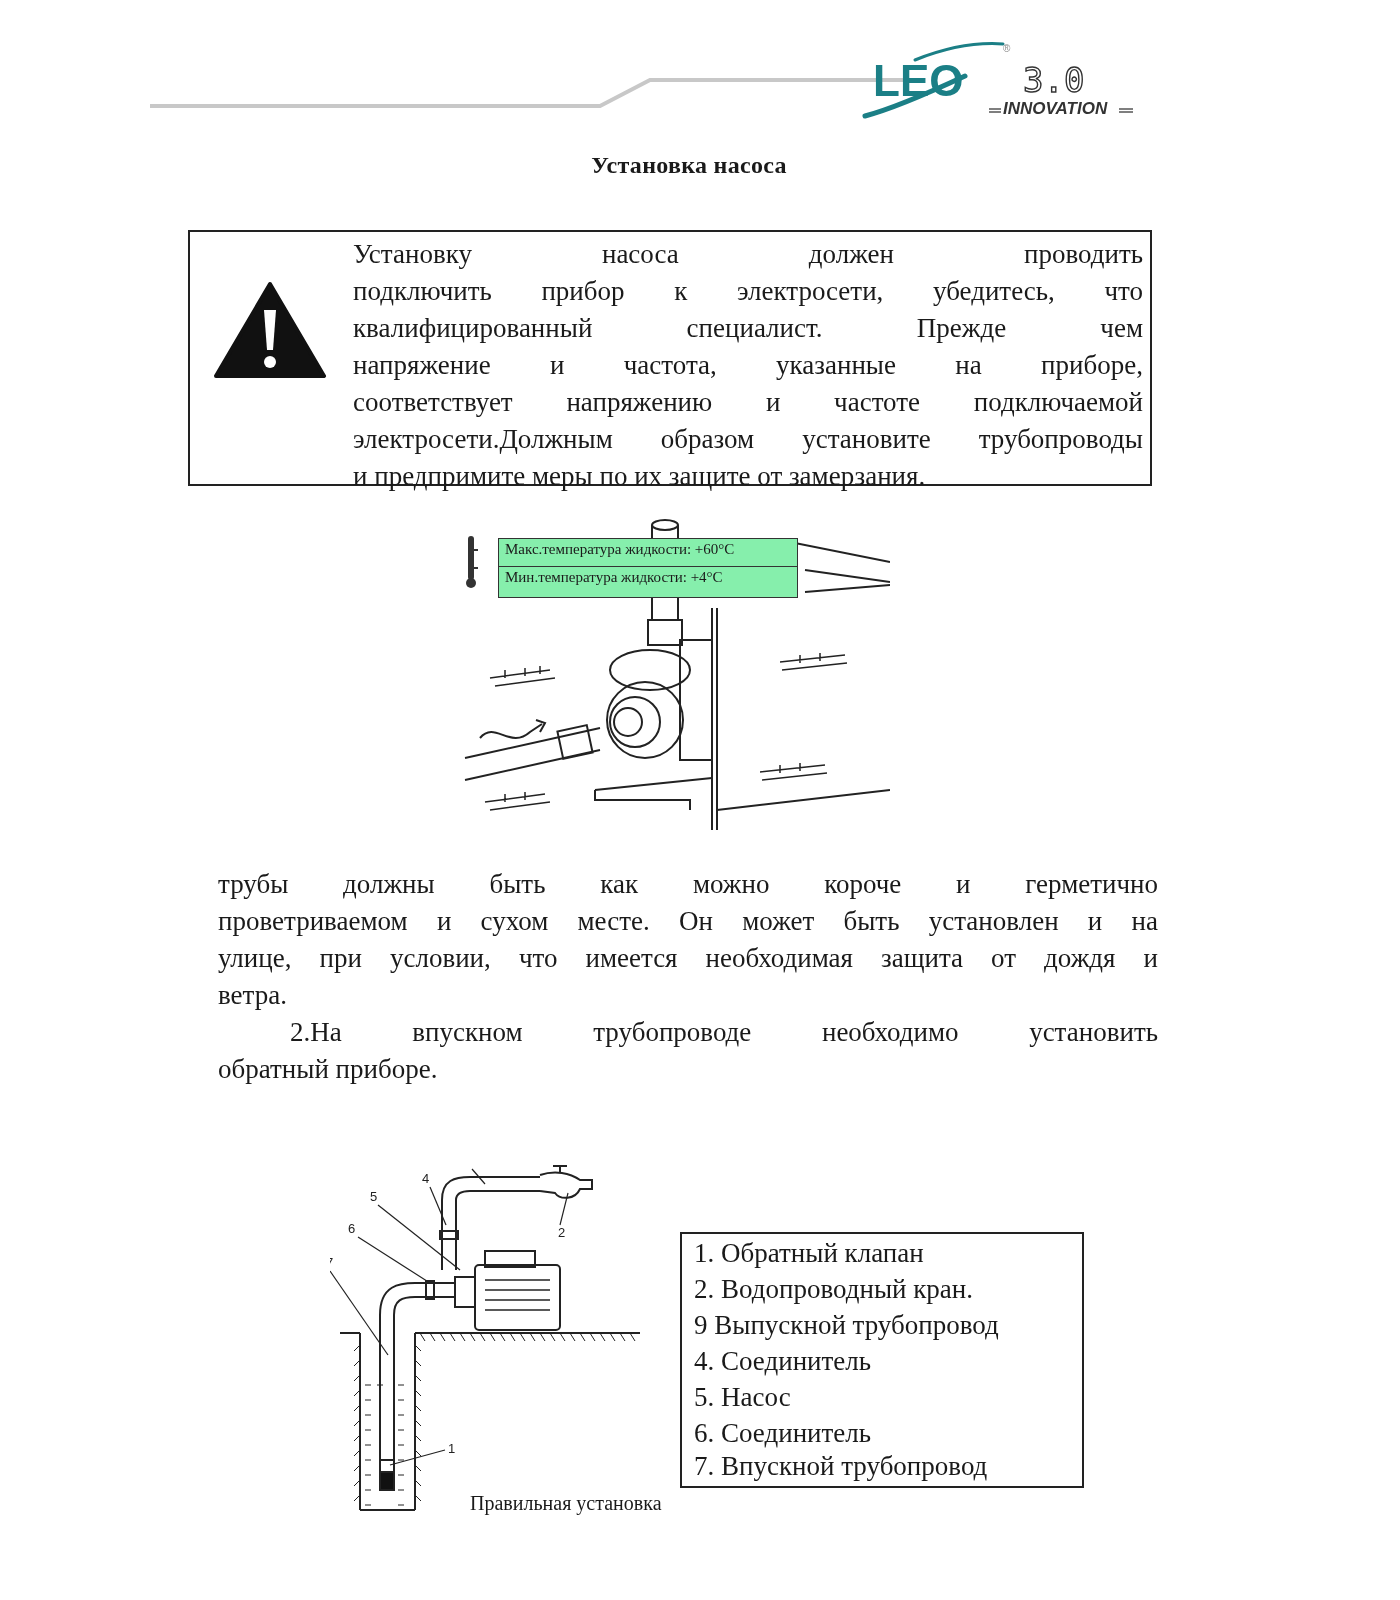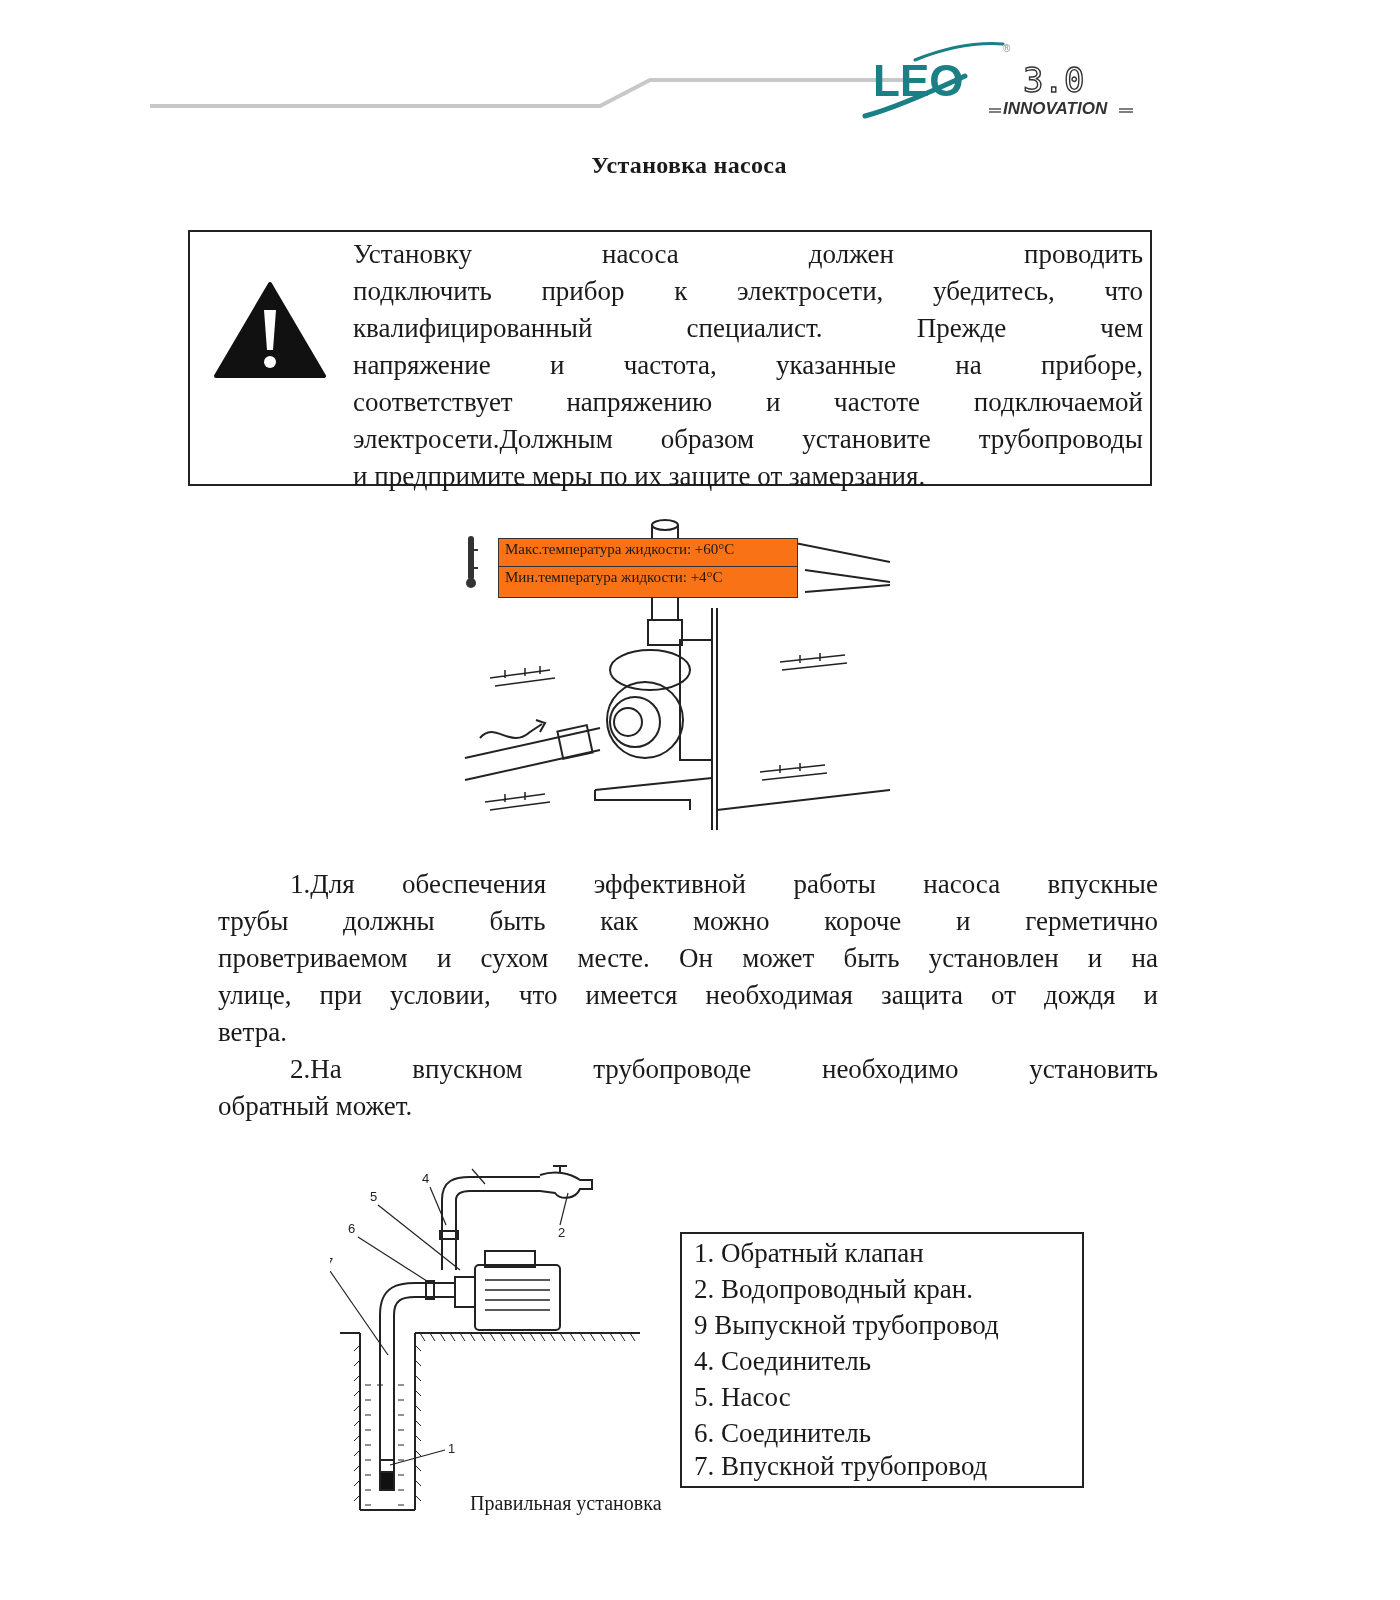--- a/index.html
+++ b/index.html
@@ -19,21 +19,21 @@
                  border: 2px solid #222; box-sizing: border-box; }
   .warning-icon { left: 22px; top: 48px; width: 116px; height: 100px; }
   .warning-text { left: 163px; top: 4px; width: 790px; font-size: 27px; line-height: 37px;
                   text-align: justify; text-align-last: left; }
   .warning-text .line { display: block; text-align: justify; text-align-last: justify; white-space: nowrap; }
   .warning-text .line.last { text-align-last: left; }
 
   
   .fig1 { left: 450px; top: 510px; width: 440px; height: 320px; }
   .temp-label { position: absolute; left: 48px; width: 300px; height: 32px; border: 1.5px solid #333;
-                background: #f97316; font-size: 15px; line-height: 20px; padding-left: 6px; box-sizing: border-box; }
+                background: #86efac; font-size: 15px; line-height: 20px; padding-left: 6px; box-sizing: border-box; }
 
   
   .body-text { left: 218px; top: 866px; width: 940px; font-size: 27px; line-height: 37px; }
   .body-text .line { display: block; text-align: justify; text-align-last: justify; white-space: nowrap; }
   .body-text .line.last { text-align-last: left; }
   .body-text .indent { padding-left: 72px; }
 
   
   .fig2 { left: 330px; top: 1165px; width: 320px; height: 350px; }
   .fig2-caption { left: 470px; top: 1492px; font-size: 20px; }
@@ -128,27 +128,26 @@
       <circle cx="21" cy="73" r="5" fill="#333"></circle>
       <line x1="24" y1="40" x2="28" y2="40" stroke="#333" stroke-width="2"></line>
       <line x1="24" y1="58" x2="28" y2="58" stroke="#333" stroke-width="2"></line>
     </g>
   </svg>
   <div class="temp-label" style="top:28px;">Макс.температура жидкости: +60°C</div>
   <div class="temp-label" style="top:56px;">Мин.температура жидкости: +4°C</div>
 </div>
 
 <div class="abs body-text">
-  <span class="line indent">1.Для обеспечения эффективной работы насоса впускные</span>
   <span class="line">трубы должны быть как можно короче и герметично</span>
   <span class="line">проветриваемом и сухом месте. Он может быть установлен и на</span>
   <span class="line">улице, при условии, что имеется необходимая защита от дождя и</span>
   <span class="line last">ветра.</span>
   <span class="line indent">2.На впускном трубопроводе необходимо установить</span>
-  <span class="line last">обратный может.</span>
+  <span class="line last">обратный приборе.</span>
 </div>
 
 <div class="abs fig2">
   <svg width="320" height="350" viewBox="0 0 320 350">
     <g fill="none" stroke="#222" stroke-width="2">
 
       <line x1="85" y1="168" x2="310" y2="168"></line>
       <line x1="10" y1="168" x2="30" y2="168"></line>
       <line x1="30" y1="168" x2="30" y2="345"></line>
       <line x1="85" y1="168" x2="85" y2="345"></line>

